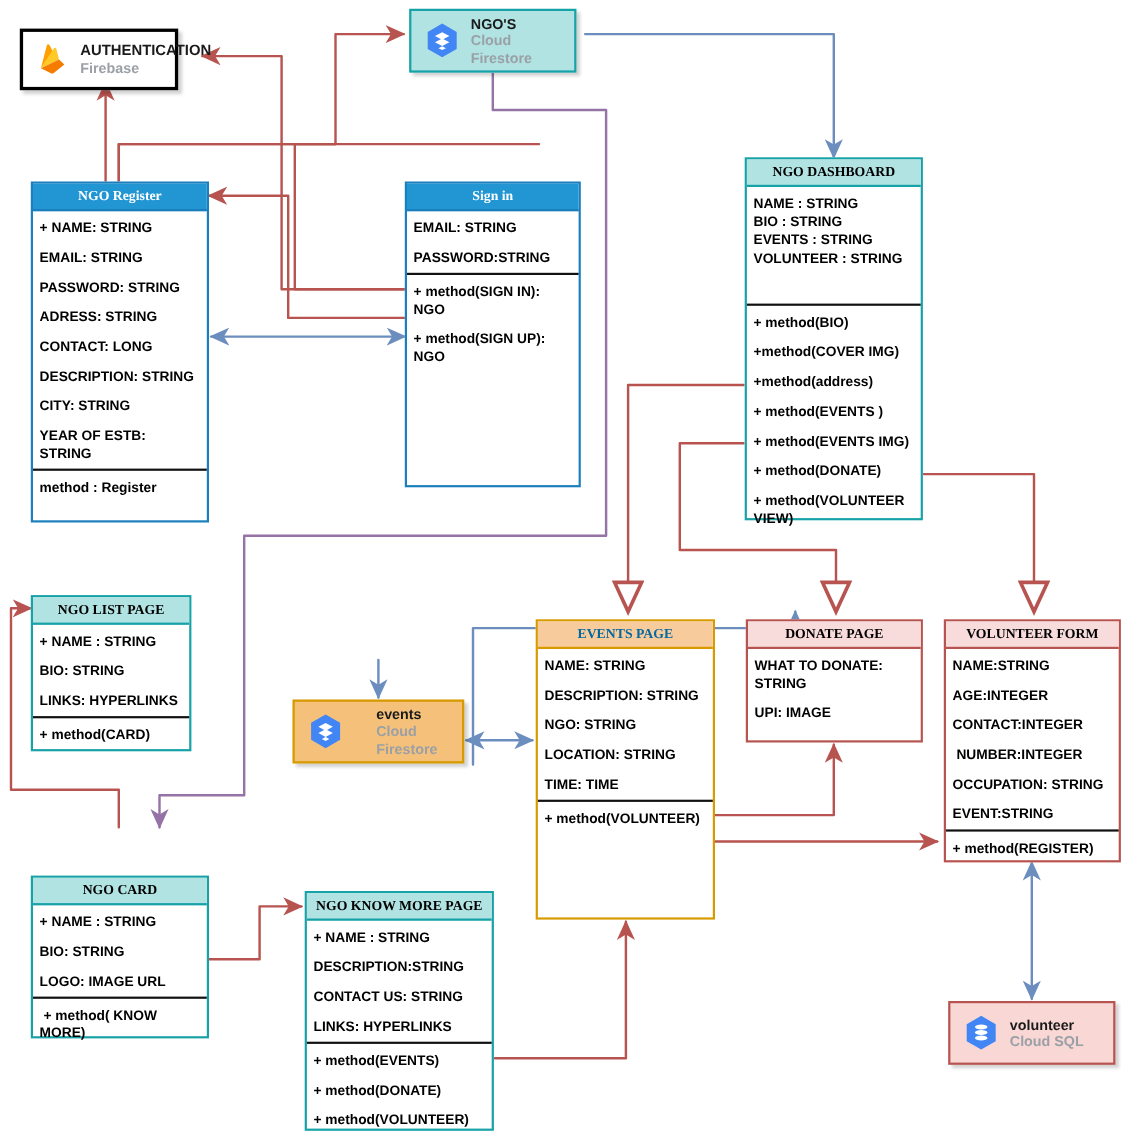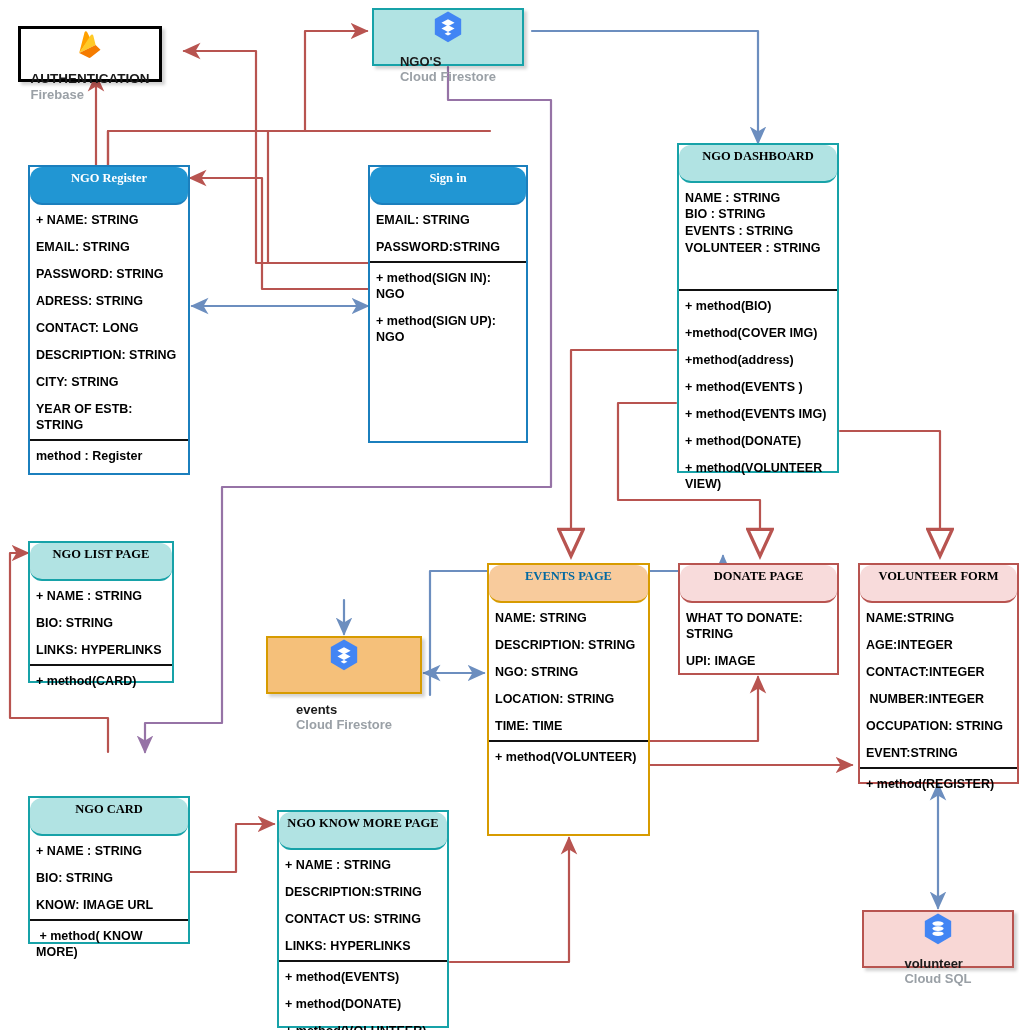--- a/index.html
+++ b/index.html
@@ -24,24 +24,23 @@
     border:2px solid #1b7fbd;
     display:flex;
     flex-direction:column;
   }
   .uml .hdr{
     box-sizing:border-box;
     text-align:center;
     font-family:"Liberation Serif", serif;
     font-weight:bold;
     font-size:12.5px;
-    padding:5px 2px 17px;
+    padding:5px 2px 4px;
     line-height:1.1;
     border-bottom:2px solid #1b7fbd;
-    border-radius:12px;
   }
   .uml .sect{
     box-sizing:border-box;
     padding:7px 6px 6px 6px;
     flex:0 0 auto;
   }
   .uml .sect.grow{flex:1 1 auto;}
   .uml .attr{
     font-size:12.5px;
     font-weight:bold;
@@ -71,21 +70,20 @@
 
   
   .svc{
     position:absolute;
     box-sizing:border-box;
     display:flex;
     align-items:center;
     gap:10px;
     padding:0 12px;
     box-shadow:3px 3px 3px rgba(0,0,0,0.18);
-    flex-direction:column;
   }
   .svc .txt{display:flex;flex-direction:column;line-height:1.18;}
   .svc .t1{font-size:13px;font-weight:bold;color:#1a1a1a;}
   .svc .t2{font-size:13px;font-weight:bold;color:#9aa0a6;}
   .svc.firestore-ngos{background:#b1e3e3;border:2px solid #17a2a8;}
   .svc.firestore-events{background:#f5c07a;border:2px solid #d79b00;gap:30px;}
   .svc.sql-volunteer{background:#f8d7d5;border:2px solid #b85450;}
   .svc.auth{background:#ffffff;border:3px solid #000000;}
   .svc.auth .t1{font-size:13.5px;}
   .ico{flex:0 0 auto;display:block;}
@@ -270,21 +268,21 @@
     <div class="sect grow">
       <div class="attr">+ method(CARD)</div>
     </div>
   </div>
 
   <div class="uml teal" style="left:28px;top:796px;width:162px;height:148px;">
     <div class="hdr">NGO CARD</div>
     <div class="sect">
       <div class="attr">+ NAME : STRING</div>
       <div class="attr">BIO: STRING</div>
-      <div class="attr">KNOW: IMAGE URL</div>
+      <div class="attr">LOGO: IMAGE URL</div>
     </div>
     <div class="divider"></div>
     <div class="sect grow">
       <div class="attr"> + method( KNOW MORE)</div>
     </div>
   </div>
 
   <div class="uml teal" style="left:277px;top:810px;width:172px;height:218px;">
     <div class="hdr">NGO KNOW MORE PAGE</div>
     <div class="sect">

